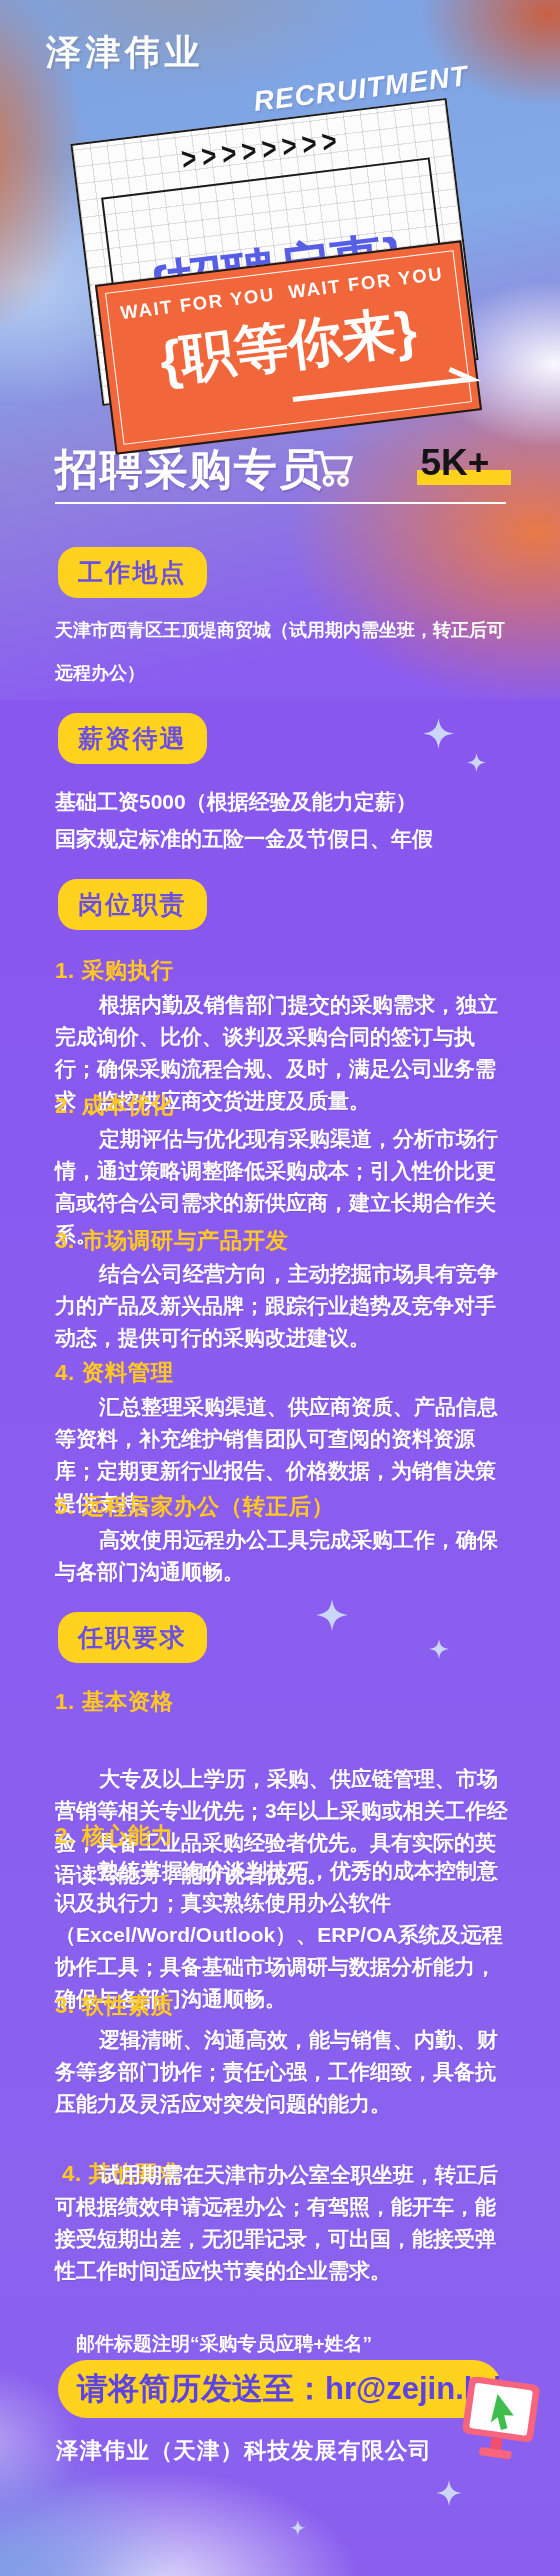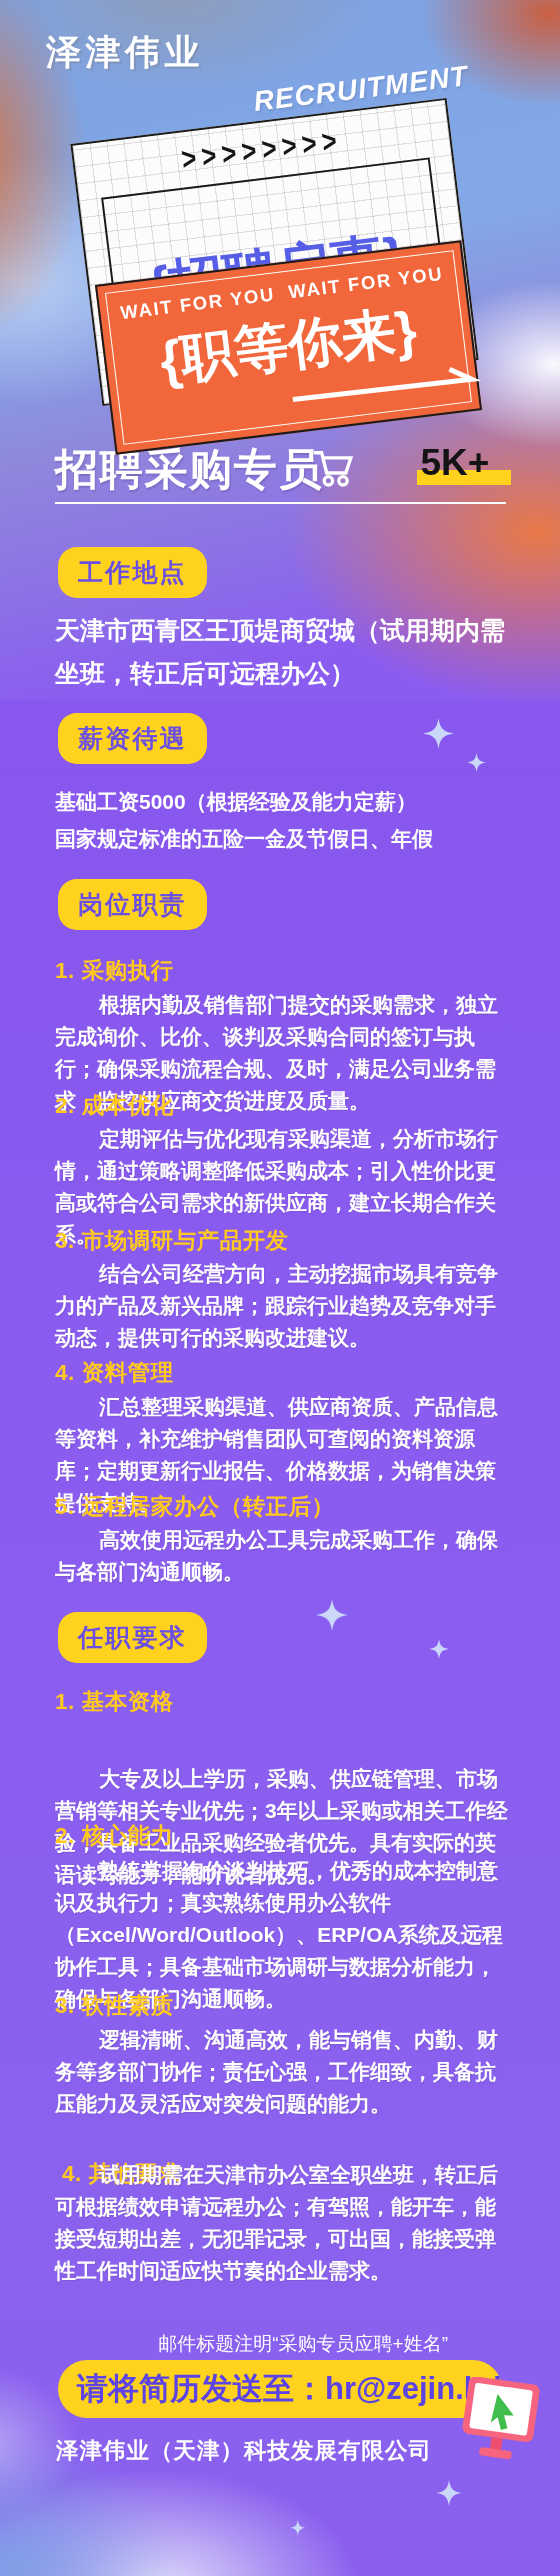--- a/index.html
+++ b/index.html
@@ -60,27 +60,27 @@
      text-shadow:1.1px 1.7px 1.7px rgba(90,60,140,.3);}
   .cart{left:311px;top:447px;}
   .salary-tag{left:416px;top:442px;width:95px;height:44px;}
   .salary-tag .bar{position:absolute;left:1.1px;right:0;bottom:1.1px;height:14.6px;background:#FFD21E;}
   .salary-tag .txt{position:absolute;left:4.5px;top:0;font-size:37px;font-weight:900;color:#141414;
      font-family:"Liberation Sans","DejaVu Sans",sans-serif;}
   .rule{left:55px;top:502px;width:451px;height:2.2px;background:#fff;}
   
   .badge{background:#FFD21E;color:#6B4EE2;font-size:25px;font-weight:900;letter-spacing:2.2px;
      padding:9px 20px;border-radius:19px;display:inline-block;}
-  .intro{color:#fff;font-size:25px;font-weight:700;width:457px;line-height:43px;}
+  .intro{color:#fff;font-size:18px;font-weight:700;width:457px;line-height:43px;}
   .intro2{color:#fff;font-size:21px;font-weight:700;width:457px;line-height:37px;}
   .num-h{color:#FFC91E;font-size:22.4px;font-weight:900;letter-spacing:0.6px;}
   .para{color:#fff;font-size:21px;font-weight:700;width:457px;line-height:32px;text-indent:2.1em;
      text-shadow:0.6px 1.1px 1.1px rgba(90,60,140,.25);}
   
-  .note{left:0;top:2331px;width:448px;text-align:right;color:#fff;font-size:19px;font-weight:400;}
+  .note{left:0;top:2331px;width:448px;text-align:center;color:#fff;font-size:19px;font-weight:700;}
   .pill{left:58px;top:2360px;width:444px;height:58px;border-radius:29px;background:#FFD21E;z-index:4;}
   .pill .txt{position:absolute;left:19px;top:0;line-height:58px;font-size:31px;font-weight:900;
      color:#5B43E6;white-space:nowrap;}
   .monitor{left:459px;top:2377px;z-index:5;}
   .company{left:0;top:2435px;width:488px;text-align:center;color:#fff;font-size:22.4px;
      font-weight:800;letter-spacing:1.1px;}
   .sparkle{pointer-events:none;}
 </style>
 </head>
 <body>

